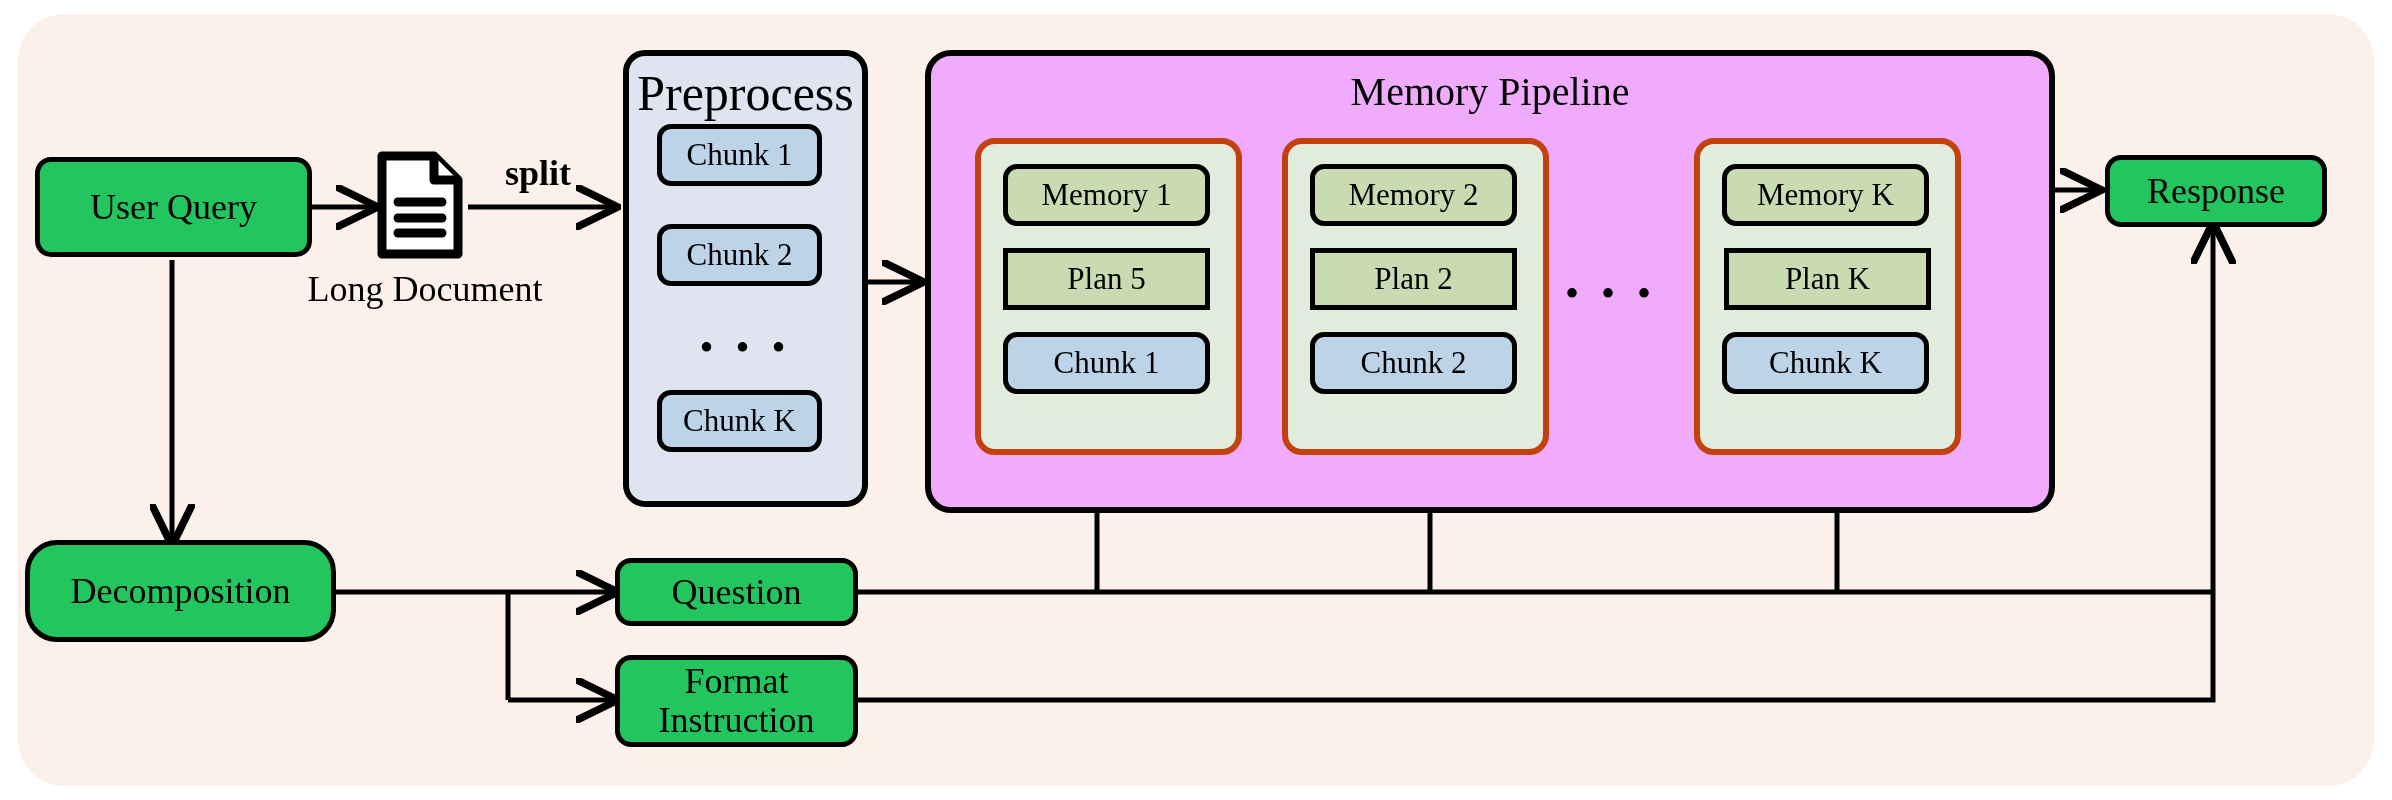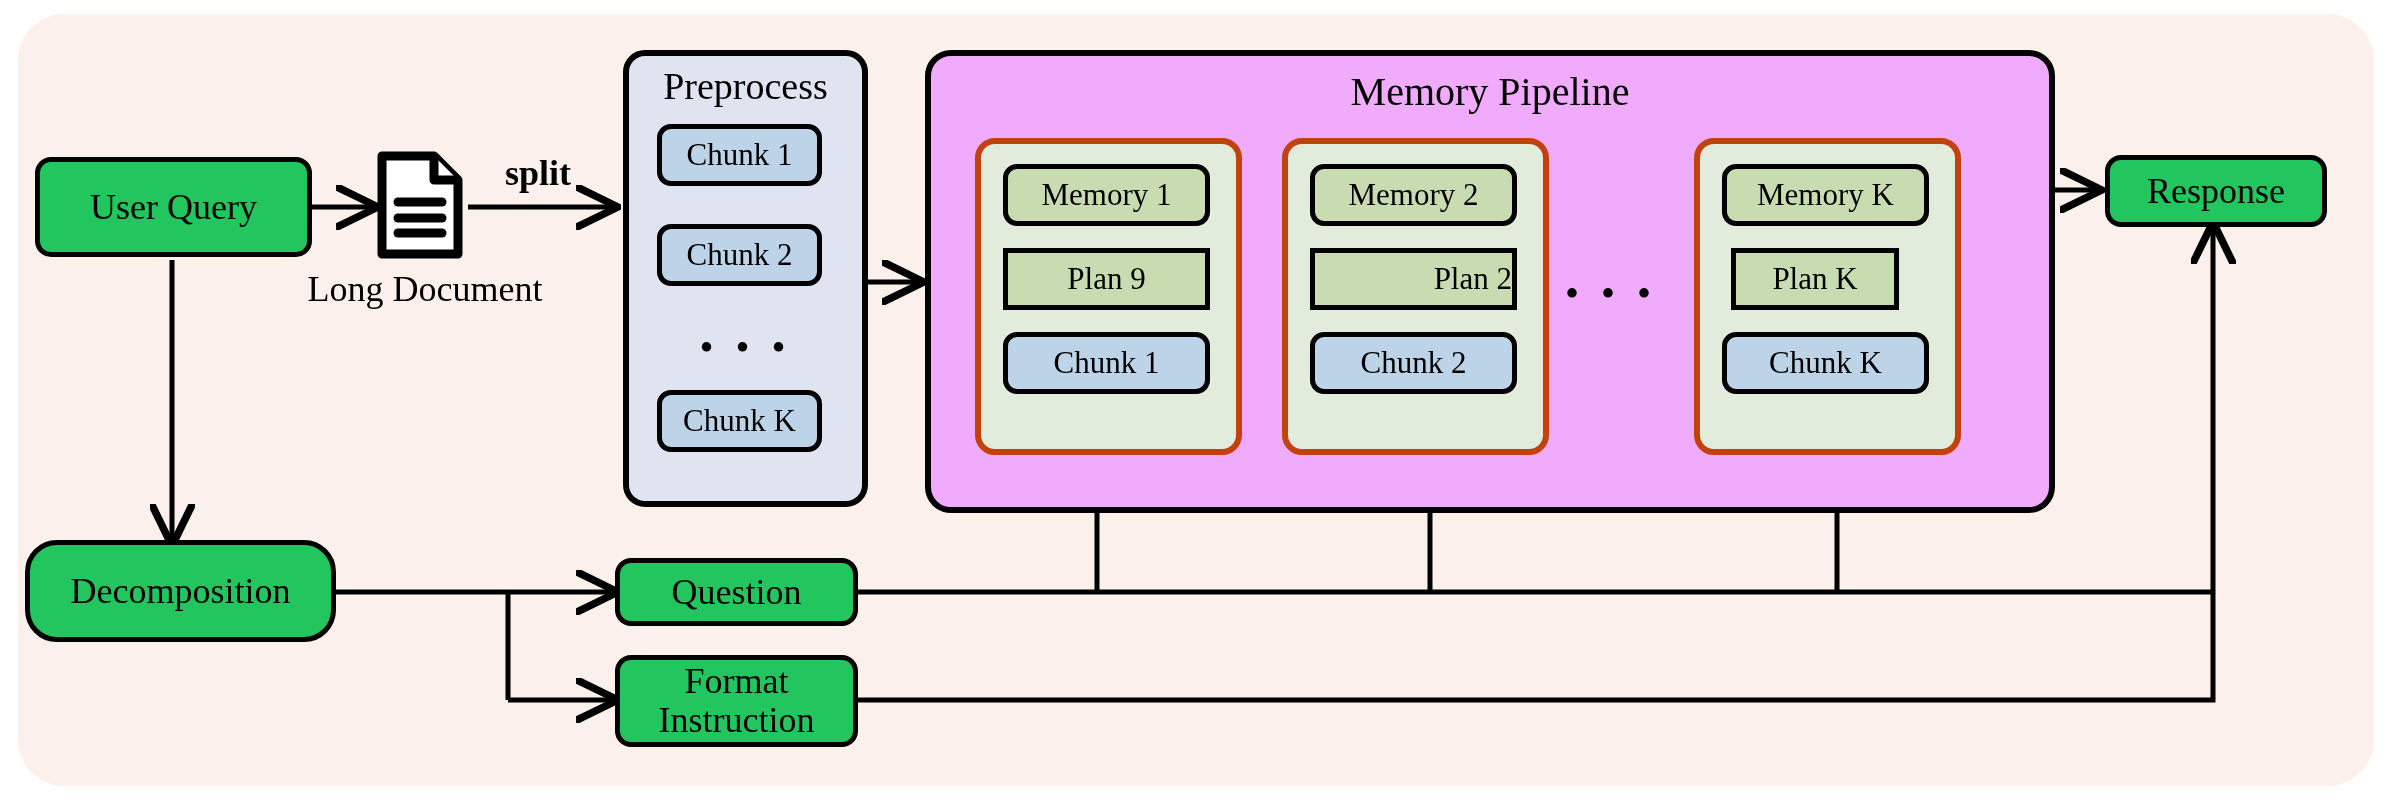--- a/index.html
+++ b/index.html
@@ -90,21 +90,21 @@
   <div class="node peach" style="left:615px;top:558px;width:243px;height:68px;">
     <span>Question</span>
   </div>
 
   <div class="node peach" style="left:615px;top:655px;width:243px;height:92px;flex-direction:column;">
     <span>Format</span>
     <span>Instruction</span>
   </div>
 
   <div class="bluegrp" style="position:absolute;left:623px;top:50px;width:233px;height:445px;">
-    <div class="label" style="left:0;top:8px;width:100%;text-align:center;font-size:38px;">Preprocess</div>
+    <div class="label" style="left:0;top:8px;width:100%;text-align:center;font-size:50px;">Preprocess</div>
 
     <div class="node chunk" style="left:28px;top:68px;width:165px;height:62px;">
       <span>Chunk 1</span>
     </div>
     <div class="node chunk" style="left:28px;top:168px;width:165px;height:62px;">
       <span>Chunk 2</span>
     </div>
     <div class="dots" style="left:0;top:272px;width:100%;text-align:center;">• • •</div>
     <div class="node chunk" style="left:28px;top:334px;width:165px;height:62px;">
       <span>Chunk K</span>
@@ -112,46 +112,46 @@
   </div>
 
   <div class="bluepanel" style="position:absolute;left:925px;top:50px;width:1118px;height:451px;">
     <div class="label" style="left:0;top:12px;width:100%;text-align:center;font-size:40px;">Memory Pipeline</div>
 
     <div class="greenpanel" style="position:absolute;left:44px;top:82px;width:255px;height:305px;">
       <div class="node memory" style="left:22px;top:20px;width:207px;height:62px;">
         <span>Memory 1</span>
       </div>
       <div class="node plan" style="left:22px;top:104px;width:207px;height:62px;">
-        <span>Plan 9</span>
+        <span>Plan 5</span>
       </div>
       <div class="node chunk" style="left:22px;top:188px;width:207px;height:62px;">
         <span>Chunk 1</span>
       </div>
     </div>
 
     <div class="greenpanel" style="position:absolute;left:351px;top:82px;width:255px;height:305px;">
       <div class="node memory" style="left:22px;top:20px;width:207px;height:62px;">
         <span>Memory 2</span>
       </div>
-      <div class="node plan" style="left:22px;top:104px;width:207px;height:62px;justify-content:flex-end;">
+      <div class="node plan" style="left:22px;top:104px;width:207px;height:62px;">
         <span>Plan 2</span>
       </div>
       <div class="node chunk" style="left:22px;top:188px;width:207px;height:62px;">
         <span>Chunk 2</span>
       </div>
     </div>
 
     <div class="dots" style="left:634px;top:218px;width:110px;text-align:left;">• • •</div>
 
     <div class="greenpanel" style="position:absolute;left:763px;top:82px;width:255px;height:305px;">
       <div class="node memory" style="left:22px;top:20px;width:207px;height:62px;">
         <span>Memory K</span>
       </div>
-      <div class="node plan" style="left:31px;top:104px;width:168px;height:62px;">
+      <div class="node plan" style="left:24px;top:104px;width:207px;height:62px;">
         <span>Plan K</span>
       </div>
       <div class="node chunk" style="left:22px;top:188px;width:207px;height:62px;">
         <span>Chunk K</span>
       </div>
     </div>
   </div>
 
   <div class="node peach" style="left:2105px;top:155px;width:222px;height:72px;">
     <span>Response</span>

